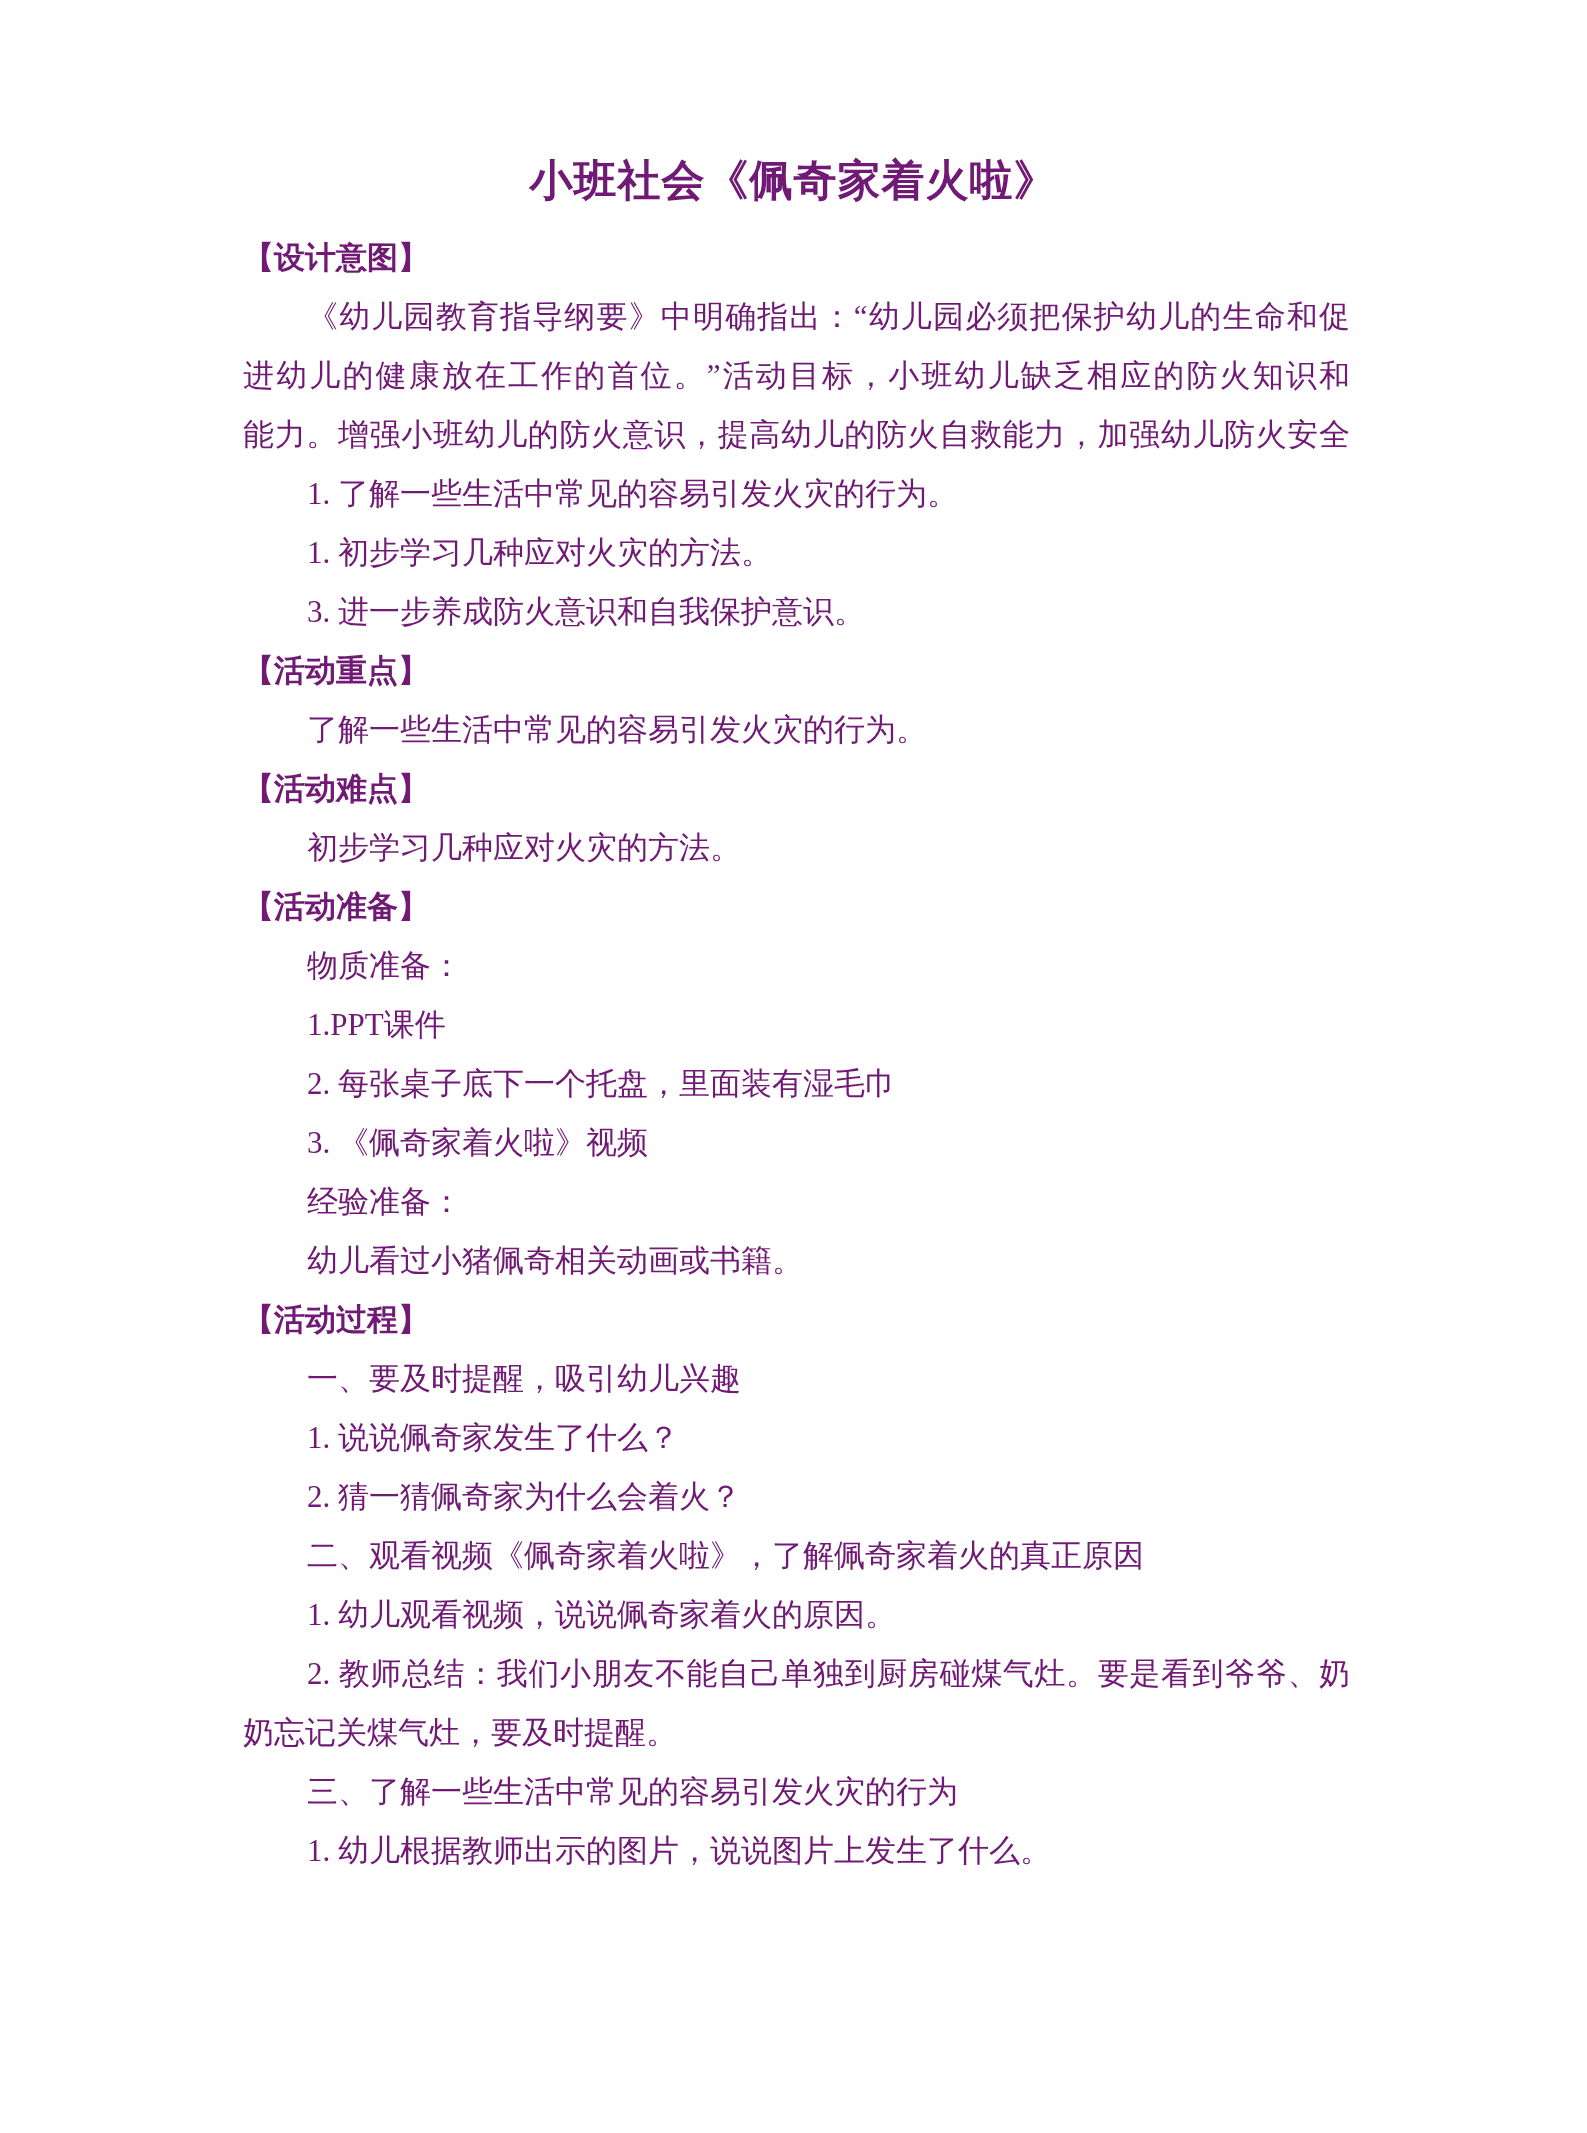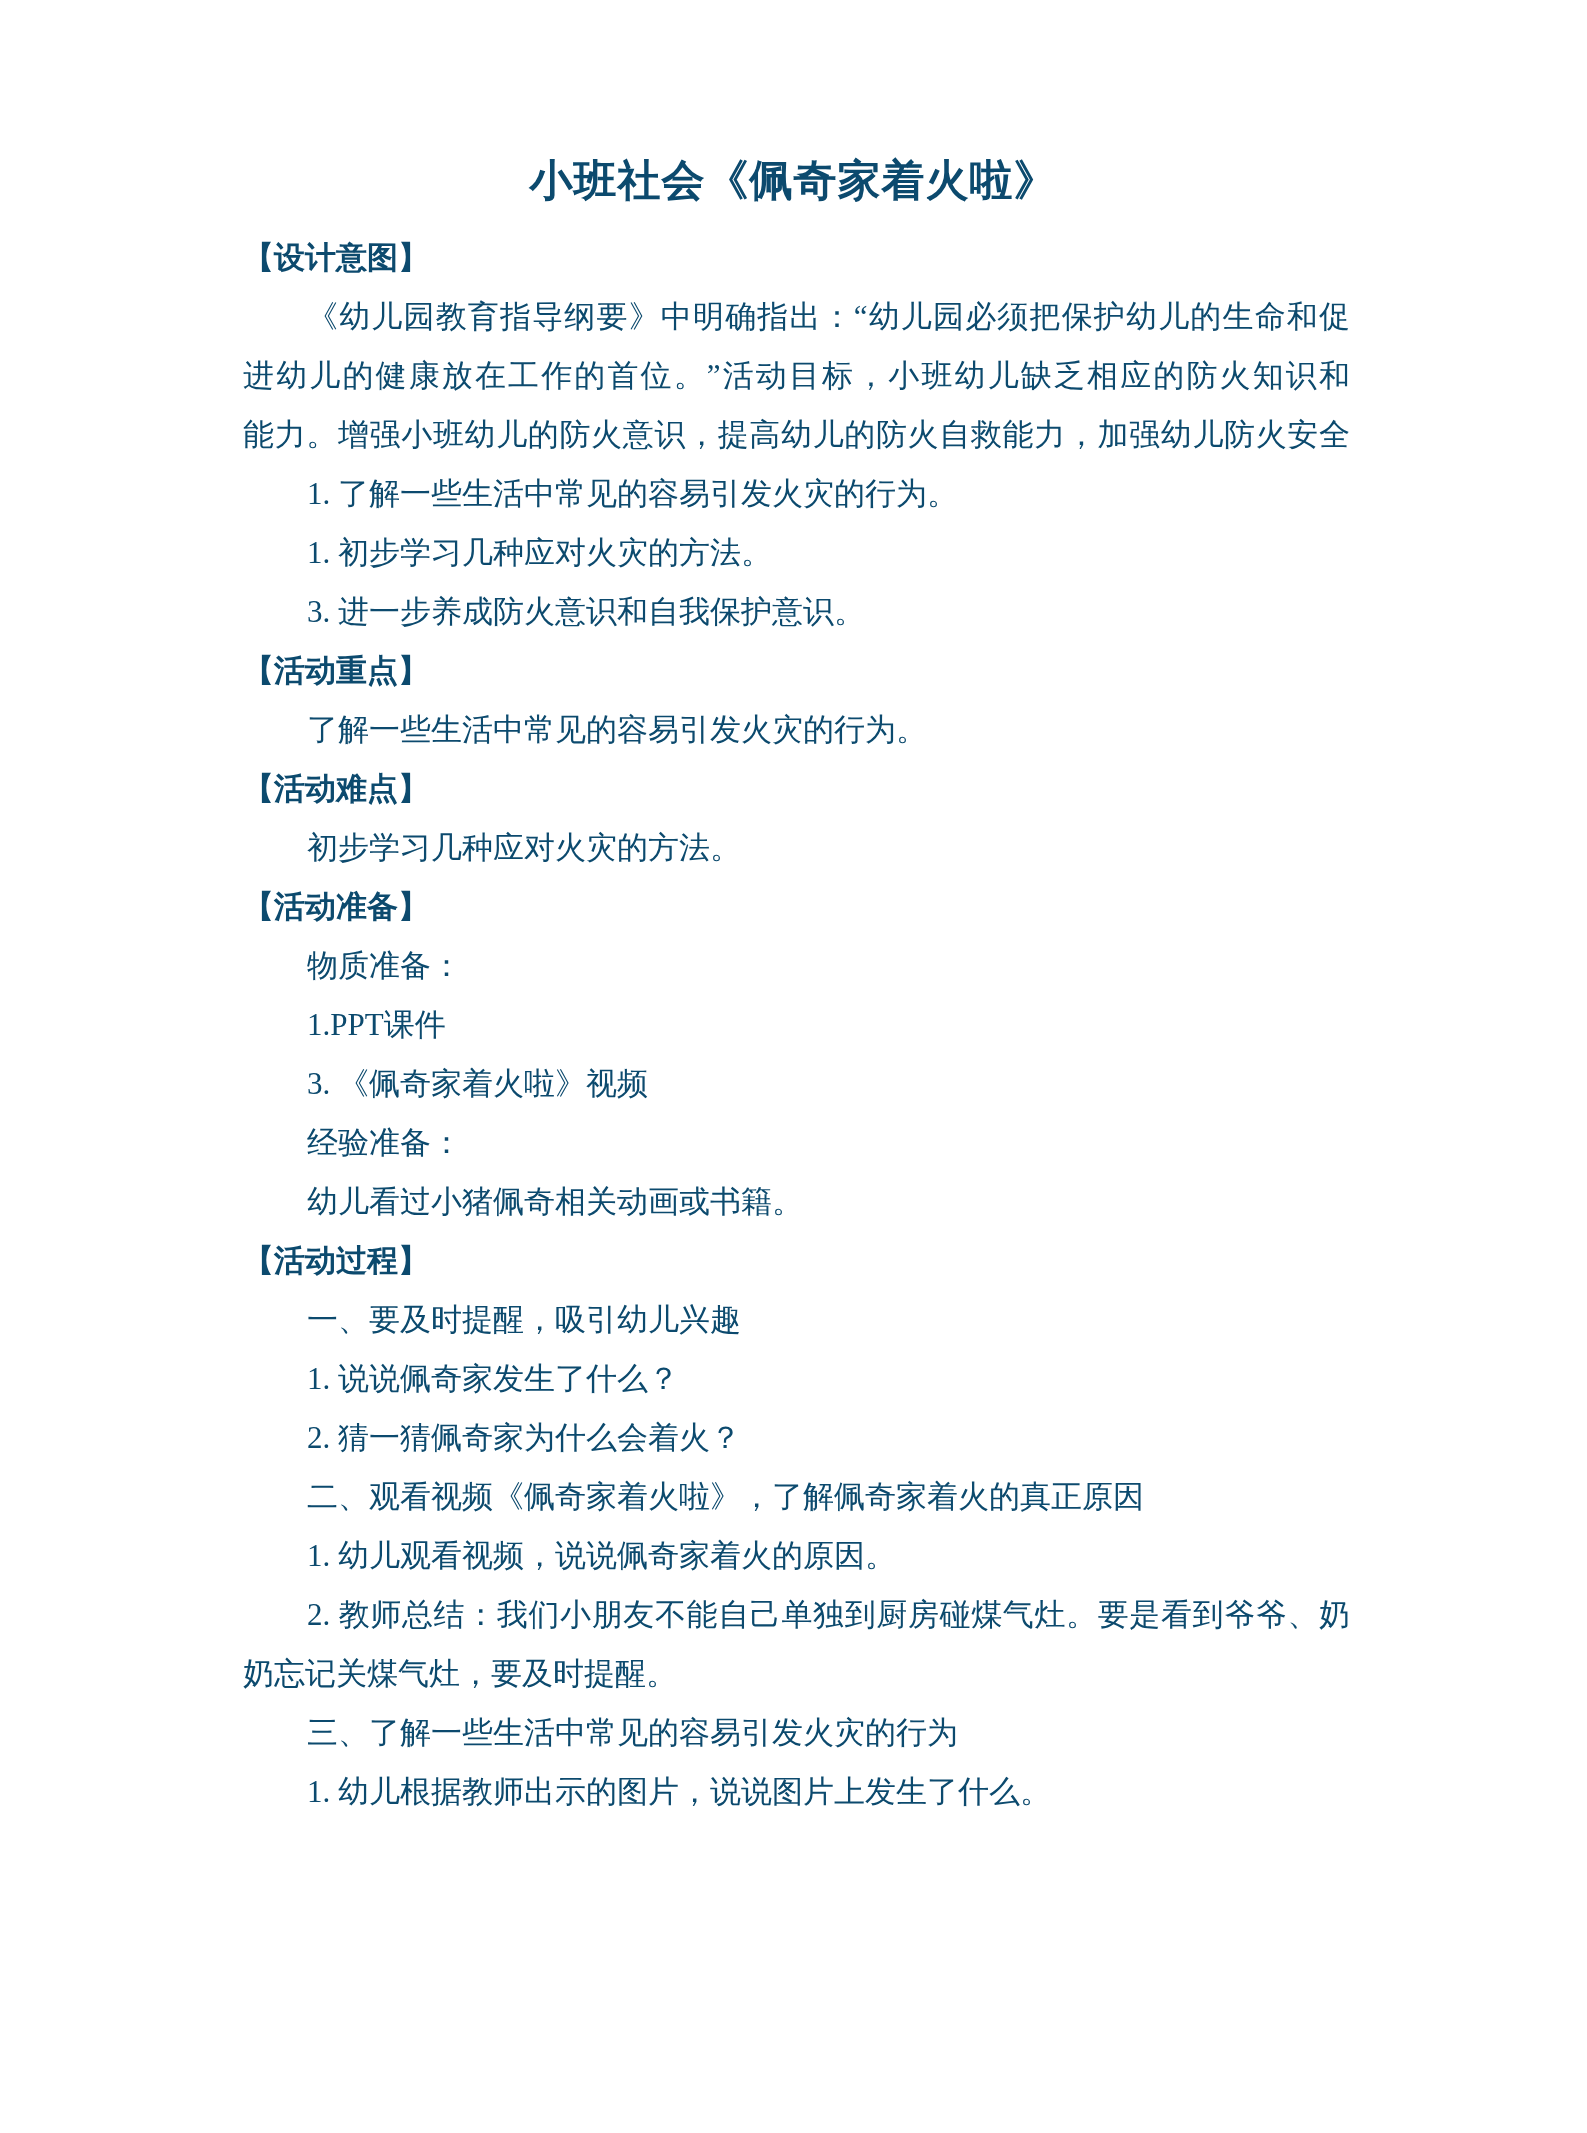--- a/index.html
+++ b/index.html
@@ -6,21 +6,21 @@
     margin: 0;
     padding: 0;
     background: #ffffff;
   }
   .page {
     position: relative;
     width: 1587px;
     height: 2133px;
     background: #ffffff;
     overflow: hidden;
-    color: #0c4a6e;
+    color: #701a75;
     font-family: "Liberation Serif", serif;
   }
   .content {
     position: absolute;
     left: 240px;
     top: 0;
     width: 1107px;
     height: 100%;
   }
   .title {
@@ -77,20 +77,21 @@
         <div class="line indent">1. 了解一些生活中常见的容易引发火灾的行为。</div>
         <div class="line indent">1. 初步学习几种应对火灾的方法。</div>
         <div class="line indent">3. 进一步养成防火意识和自我保护意识。</div>
         <div class="line heading">【活动重点】</div>
         <div class="line indent">了解一些生活中常见的容易引发火灾的行为。</div>
         <div class="line heading">【活动难点】</div>
         <div class="line indent">初步学习几种应对火灾的方法。</div>
         <div class="line heading">【活动准备】</div>
         <div class="line indent">物质准备：</div>
         <div class="line indent">1.PPT课件</div>
+        <div class="line indent">2. 每张桌子底下一个托盘，里面装有湿毛巾</div>
         <div class="line indent">3. 《佩奇家着火啦》视频</div>
         <div class="line indent">经验准备：</div>
         <div class="line indent">幼儿看过小猪佩奇相关动画或书籍。</div>
         <div class="line heading">【活动过程】</div>
         <div class="line indent">一、要及时提醒，吸引幼儿兴趣</div>
         <div class="line indent">1. 说说佩奇家发生了什么？</div>
         <div class="line indent">2. 猜一猜佩奇家为什么会着火？</div>
         <div class="line indent">二、观看视频《佩奇家着火啦》，了解佩奇家着火的真正原因</div>
         <div class="line indent">1. 幼儿观看视频，说说佩奇家着火的原因。</div>
         <div class="line indent justify">2. 教师总结：我们小朋友不能自己单独到厨房碰煤气灶。要是看到爷爷、奶</div>

